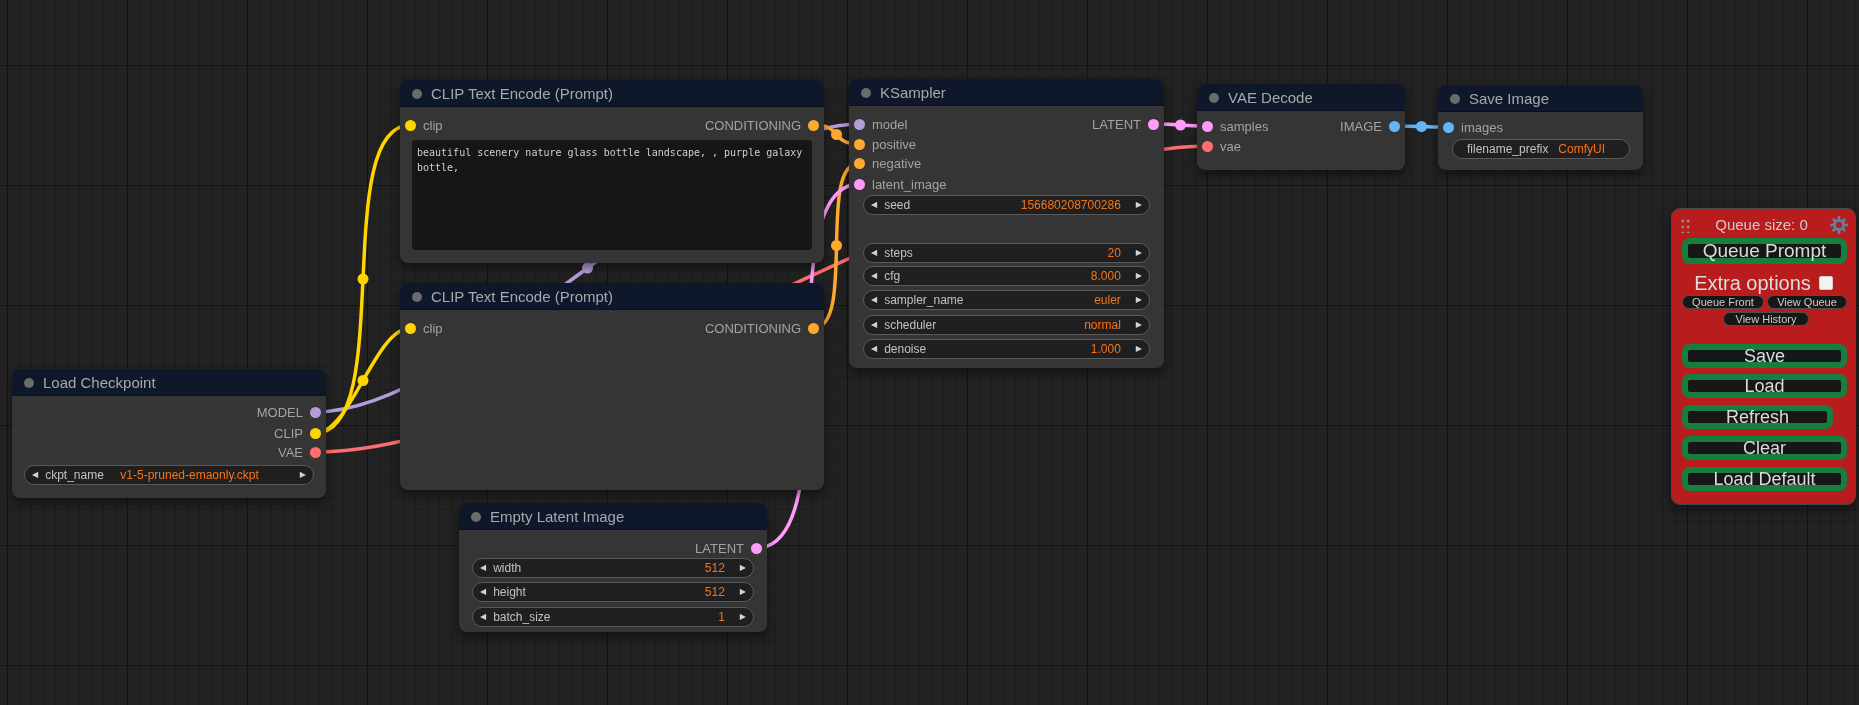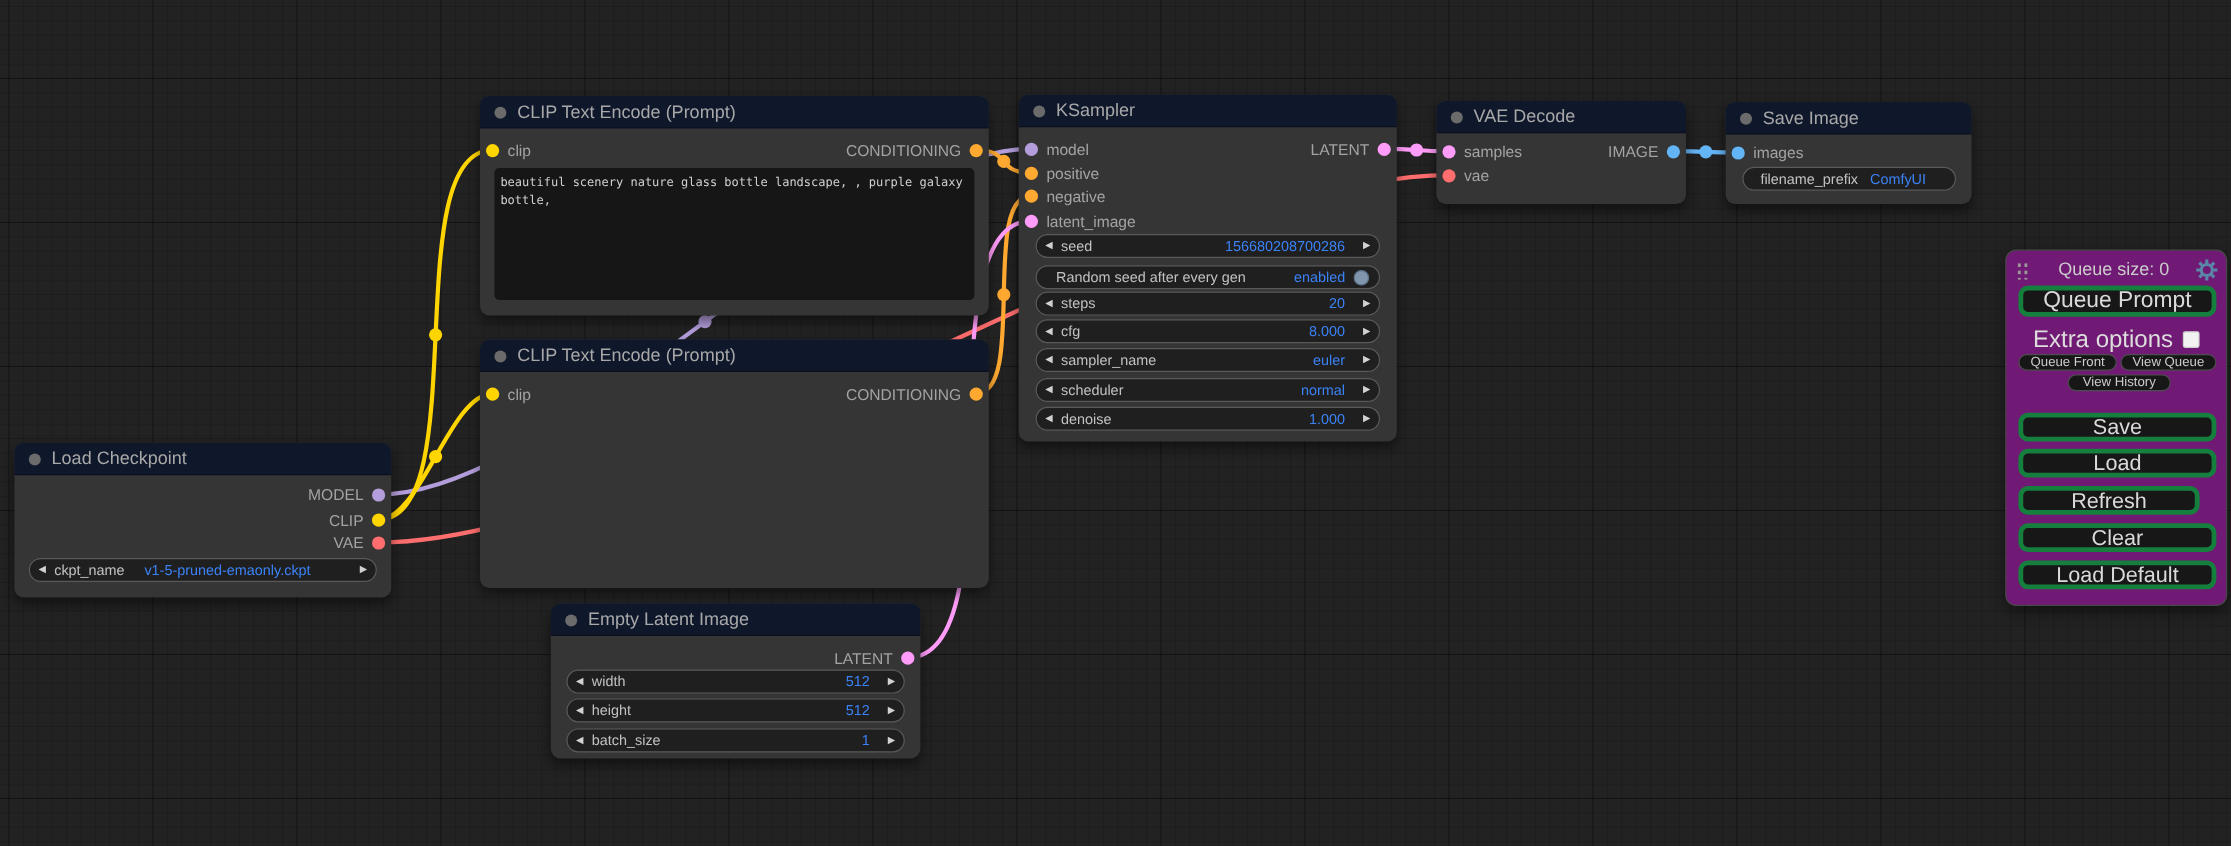--- a/index.html
+++ b/index.html
@@ -25,36 +25,36 @@
   .title-text{color:#a8a8a8;font-size:15px;white-space:nowrap;}
   .slot-row{position:absolute;left:0;right:0;height:20px;display:flex;align-items:center;font-size:13px;color:#a3a3a3;}
   .dot{width:11px;height:11px;border-radius:50%;flex:none;background:#888;}
   .in-dot{margin-left:5px;margin-right:7px;}
   .out-dot{margin-right:5px;margin-left:7px;}
   .spacer{flex:1;}
   .widget{position:absolute;height:20px;background:#1f1f1f;border:1px solid #5a5a5a;border-radius:10px;
         display:flex;align-items:center;font-size:12px;box-sizing:border-box;overflow:hidden;}
   .w-arrow{color:#d2d2d2;font-size:8px;padding:0 7px;flex:none;line-height:18px;}
   .w-name{color:#c2c2c2;white-space:nowrap;}
-  .w-value{color:#3b82f6;white-space:nowrap;}
+  .w-value{color:#f97316;white-space:nowrap;}
   .val-right{margin-left:auto;padding-right:8px;}
   .val-center{margin-left:auto;margin-right:34px;}
   .toggle-circle{width:13px;height:13px;border-radius:50%;margin:0 4px 0 7px;flex:none;background:#7f96ad;border:1px solid #5e7288;box-sizing:border-box;}
   .prompt{position:absolute;background:#161616;border:none;border-radius:4px;resize:none;
         color:#cfcfcf;font:10px/15px "DejaVu Sans Mono",monospace;padding:5px 5px;box-sizing:border-box;
         white-space:pre-wrap;overflow:hidden;outline:none;}
   
-  #queue-panel{position:absolute;z-index:3;background:#701a75;border:1px solid #484848;border-radius:9px;
+  #queue-panel{position:absolute;z-index:3;background:#b91c1c;border:1px solid #484848;border-radius:9px;
         box-shadow:0 5px 12px rgba(0,0,0,0.45);box-sizing:border-box;}
   .qp-abs{position:absolute;box-sizing:border-box;}
   .qp-title{color:#cccccc;font-size:15px;text-align:center;}
   .drag-handle{width:11px;height:16px;
         background-image:radial-gradient(#999 1.3px,transparent 1.5px);
         background-size:5.5px 6px;background-position:1px 1px;}
-  .qp-btn{background:#171717;border:4px solid #15803d;border-radius:8px;color:#dadada;
+  .qp-btn{background:#171717;border:6px solid #15803d;border-radius:8px;color:#dadada;
         display:flex;align-items:center;justify-content:center;cursor:pointer;}
   .qp-btn-big{font-size:18px;}
   .qp-btn-prompt{font-size:19px;}
   .qp-pill{background:#171717;border:1px solid #4e4e4e;border-radius:9px;color:#cccccc;font-size:11px;
         display:flex;align-items:center;justify-content:center;cursor:pointer;}
   .qp-extra{color:#dddddd;font-size:20px;display:flex;align-items:center;justify-content:center;gap:8px;}
   .qp-checkbox{width:14px;height:14px;background:#f2f2f2;border-radius:2px;border:1px solid #cfcfcf;box-sizing:border-box;}
 </style>
 </head>
 <body>
@@ -159,25 +159,20 @@
     <span class="dot in-dot" style="background: rgb(255, 156, 249);"></span>
     <span>latent_image</span>
   </div>
 
   <div class="widget" style="left:14px;top:116px;width:287px;">
     <span class="w-arrow">◀</span>
     <span class="w-name">seed</span>
     <span class="w-value val-right">156680208700286</span>
     <span class="w-arrow">▶</span>
   </div>
-  <div class="widget" style="left:14px;top:142px;width:287px;padding-left:16px;padding-right:4px;">
-    <span class="w-name">Random seed after every gen</span>
-    <span class="w-value" style="margin-left:auto;">enabled</span>
-    <span class="toggle-circle" style="background: rgb(127, 150, 173);"></span>
-  </div>
   <div class="widget" style="left:14px;top:164px;width:287px;">
     <span class="w-arrow">◀</span>
     <span class="w-name">steps</span>
     <span class="w-value val-right">20</span>
     <span class="w-arrow">▶</span>
   </div>
   <div class="widget" style="left:14px;top:187px;width:287px;">
     <span class="w-arrow">◀</span>
     <span class="w-name">cfg</span>
     <span class="w-value val-right">8.000</span>

